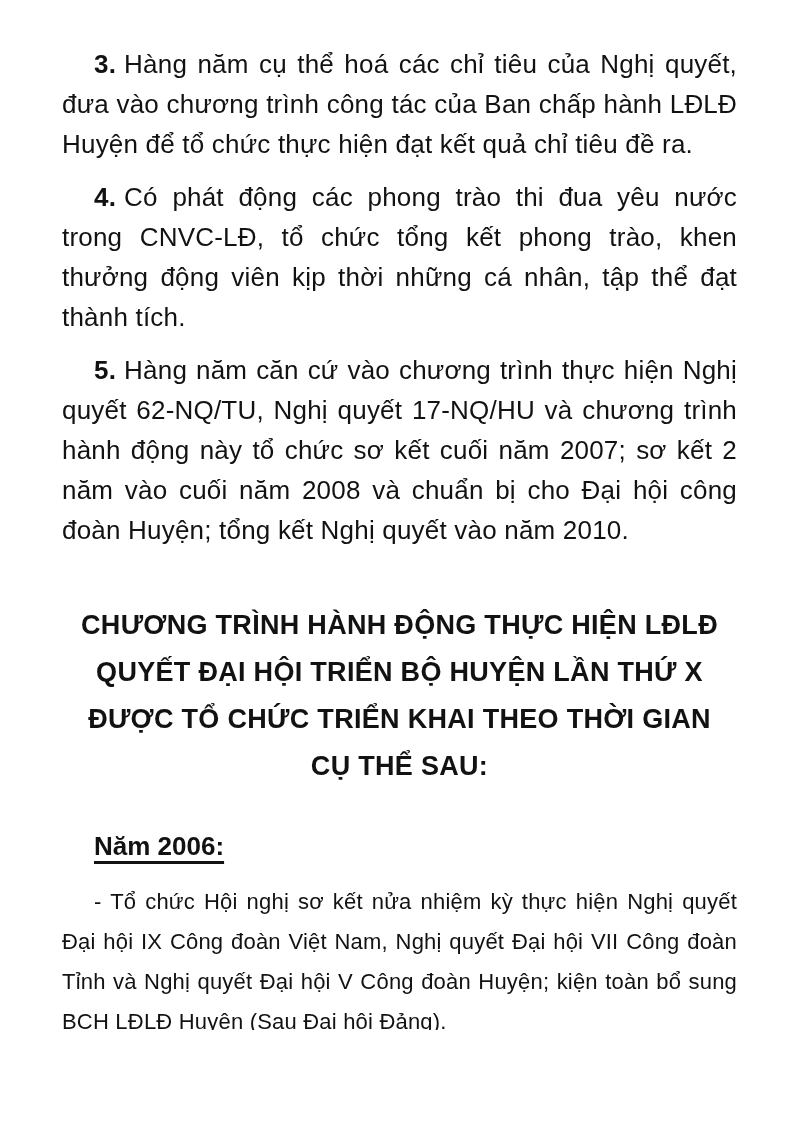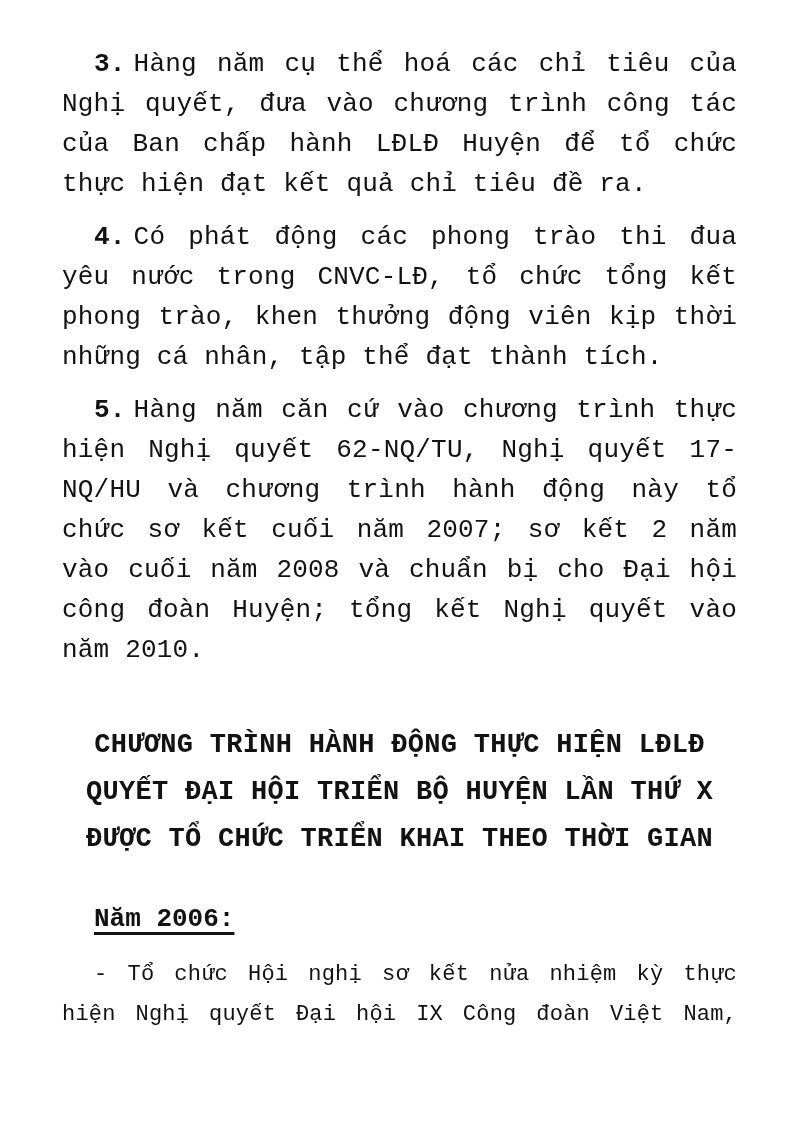--- a/index.html
+++ b/index.html
@@ -8,21 +8,21 @@
     background: #ffffff;
   }
   .page {
     position: relative;
     width: 793px;
     height: 1030px;
     background: #ffffff;
     box-sizing: border-box;
     padding: 44px 56px 0 62px;
     overflow: hidden;
-    font-family: Liberation Mono, monospace;
+    font-family: Liberation Sans, sans-serif;
     color: #121212;
   }
   .para {
     font-size: 26px;
     line-height: 40px;
     text-align: justify;
     text-indent: 32px;
     margin: 0 0 13px 0;
     letter-spacing: 0.2px;
   }
@@ -82,20 +82,21 @@
   </p>
 
   <p class="para">
     <span class="pnum">5.</span><span>Hàng năm căn cứ vào chương trình thực hiện Nghị quyết 62-NQ/TU, Nghị quyết 17-NQ/HU và chương trình hành động này tổ chức sơ kết cuối năm 2007; sơ kết 2 năm vào cuối năm 2008 và chuẩn bị cho Đại hội công đoàn Huyện; tổng kết Nghị quyết vào năm 2010.</span>
   </p>
 
   <div class="main-heading">
     <div>CHƯƠNG TRÌNH HÀNH ĐỘNG THỰC HIỆN LĐLĐ</div>
     <div>QUYẾT ĐẠI HỘI TRIỂN BỘ HUYỆN LẦN THỨ X</div>
     <div>ĐƯỢC TỔ CHỨC TRIỂN KHAI THEO THỜI GIAN</div>
+    <div>CỤ THỂ SAU:</div>
   </div>
 
   <p class="year-heading">
     <span class="underlined">Năm 2006:</span>
   </p>
 
   <p class="dash-para">- Tổ chức Hội nghị sơ kết nửa nhiệm kỳ thực hiện Nghị quyết Đại hội IX Công đoàn Việt Nam, Nghị quyết Đại hội VII Công đoàn Tỉnh và Nghị quyết Đại hội V Công đoàn Huyện; kiện toàn bổ sung BCH LĐLĐ Huyện (Sau Đại hội Đảng).</p>
 
   <p class="dash-para">- Tổ chức sơ kết đánh giá 2 năm thực hiện Nghị quyết 62/TU và Nghị quyết 17/HU.</p>
 

